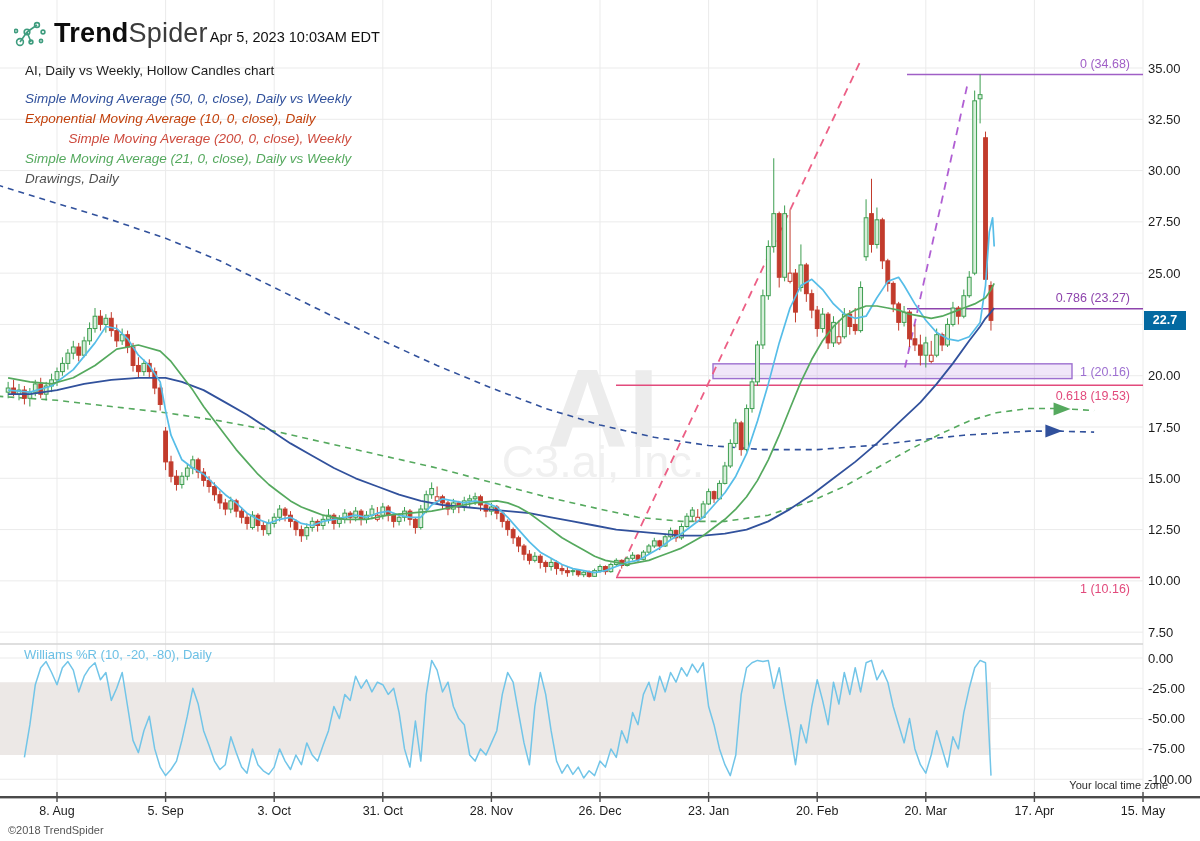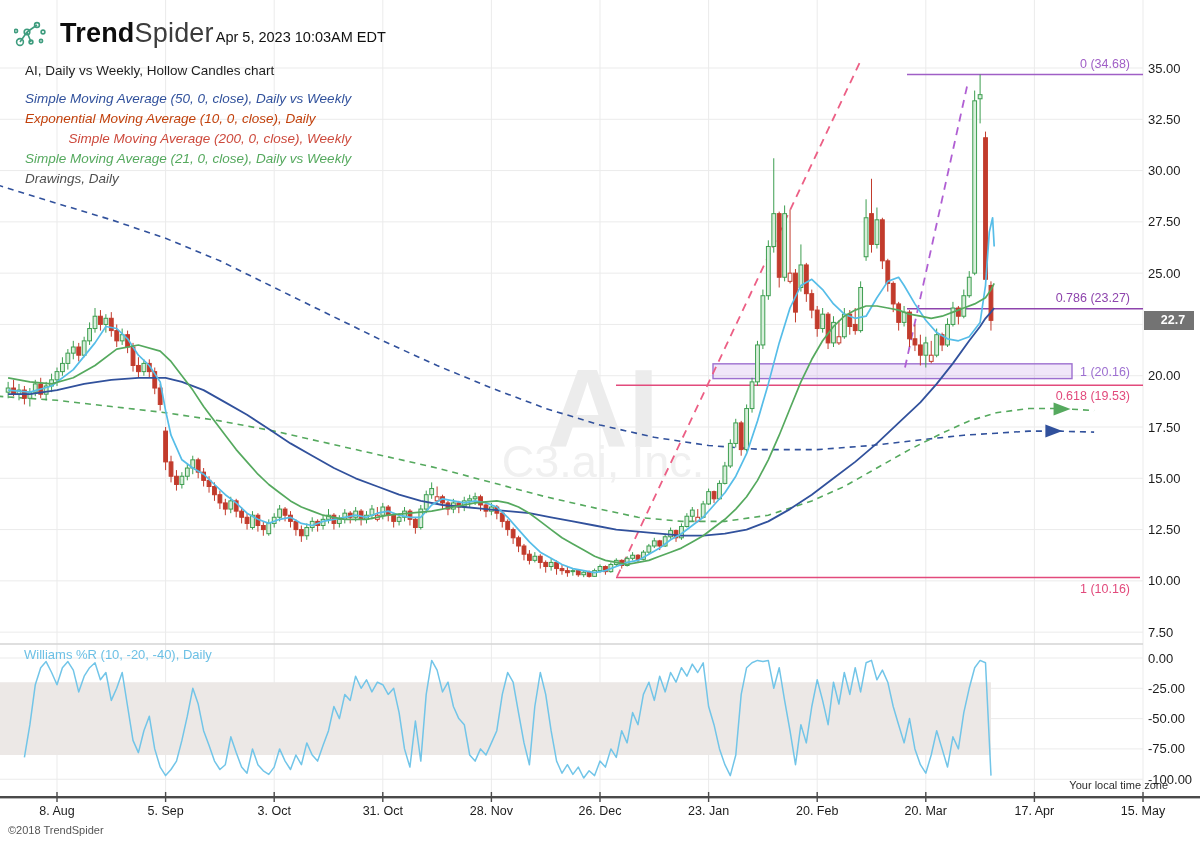--- a/index.html
+++ b/index.html
@@ -1,19 +1,19 @@
 <!DOCTYPE html>
 <html><head>
 <meta charset="utf-8">
 <style>
   html,body{margin:0;padding:0;background:#fff;}
   .stage{position:relative;width:1200px;height:841px;background:#ffffff;overflow:hidden;
          font-family:"Liberation Sans", sans-serif;}
   .hdr{position:absolute;top:18px;left:14px;display:flex;align-items:center;z-index:5;}
-  .brand{font-size:27px;letter-spacing:.2px;margin-left:12px;color:#111;}
+  .brand{font-size:27px;letter-spacing:.2px;margin-left:6px;color:#111;}
   .brand b{font-weight:700;color:#0d0d0d;}
   .brand span{font-weight:400;color:#3c3c3c;}
   .hdr-date{font-size:14.5px;color:#111;margin-left:2px;margin-top:6px;}
   .chart-title{position:absolute;top:63px;left:25px;font-size:13.5px;color:#1f1f1f;z-index:5;}
   .legend{position:absolute;top:89px;left:25px;z-index:5;}
   .legend .li{font-size:13.5px;line-height:20px;cursor:pointer;font-style:italic;}
   .wr-label{position:absolute;top:647px;left:24px;font-size:13px;z-index:5;}
   .price-badge{position:absolute;left:1144px;top:311px;width:42px;height:19px;line-height:19px;
       text-align:center;color:#fff;font-size:12.5px;font-weight:700;z-index:6;}
   .tz-note{position:absolute;right:32px;top:779px;font-size:11px;color:#2d2d2d;z-index:6;}
@@ -527,19 +527,19 @@
   <div class="chart-title">AI, Daily vs Weekly, Hollow Candles chart</div>
 
   <div class="legend">
     <div class="li" style="color: rgb(49, 81, 156);">Simple Moving Average (50, 0, close), Daily vs Weekly</div>
     <div class="li" style="color: #c2410c;">Exponential Moving Average (10, 0, close), Daily</div>
     <div class="li" style="color: rgb(205, 74, 61); text-align: right;">Simple Moving Average (200, 0, close), Weekly</div>
     <div class="li" style="color: rgb(85, 169, 94);">Simple Moving Average (21, 0, close), Daily vs Weekly</div>
     <div class="li" style="color: rgb(79, 79, 79);">Drawings, Daily</div>
   </div>
 
-  <div class="wr-label" id="wrLabel" style="color: rgb(108, 192, 229);">Williams %R (10, -20, -40), Daily</div>
-
-  <div class="price-badge" id="priceBadge" style="background: #737373; padding-left: 8px;">22.7</div>
+  <div class="wr-label" id="wrLabel" style="color: rgb(108, 192, 229);">Williams %R (10, -20, -80), Daily</div>
+
+  <div class="price-badge" id="priceBadge" style="background: #0369a1;">22.7</div>
 
   <div class="tz-note">Your local time zone</div>
   <div class="copyright">©2018 TrendSpider</div>
 </div>
 
 </body></html>

